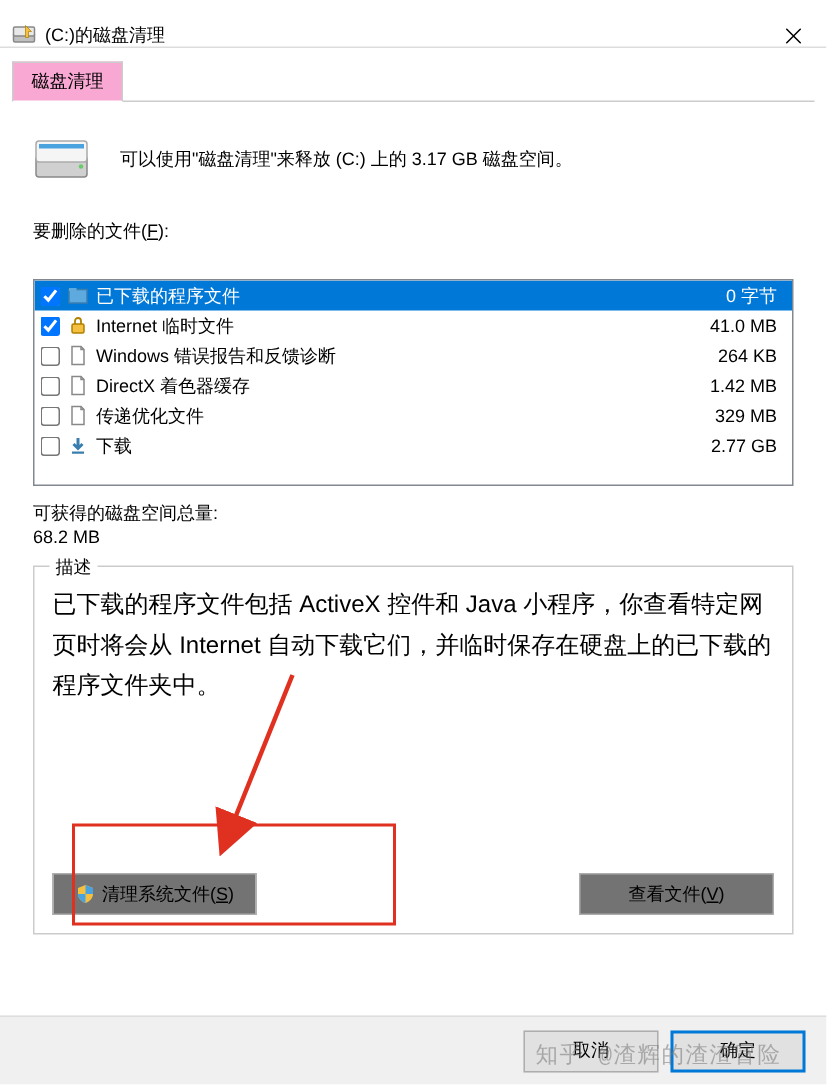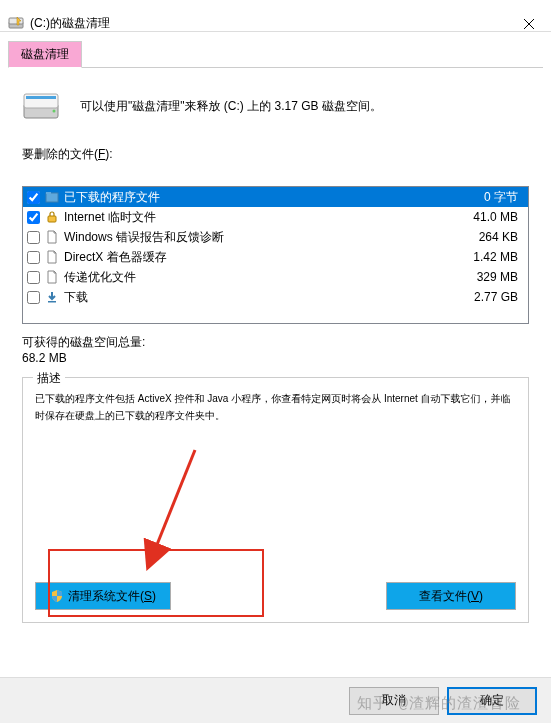--- a/index.html
+++ b/index.html
@@ -34,24 +34,24 @@
     .file-item.selected { background: #0078d7; color: #fff; }
     .file-item input[type="checkbox"] { margin-right: 4px; width: 13px; height: 13px; }
     .file-icon { width: 16px; height: 16px; margin-right: 4px; display: inline-flex; align-items: center; justify-content: center; }
     .file-name { flex: 1; }
     .file-size { padding-right: 6px; }
     
     .total-row { display: flex; justify-content: space-between; margin-top: 10px; margin-bottom: 12px; font-size: 12px; padding-right: 18px; flex-direction: column; }
     
     .desc-group { border: 1px solid #ccc; padding: 12px; position: relative; margin-top: 8px; height: 246px; }
     .desc-legend { position: absolute; top: -8px; left: 10px; background: #fff; padding: 0 4px; font-size: 12px; }
-    .desc-text { font-size: 10px; line-height: 1.7; }
+    .desc-text { font-size: 16px; line-height: 1.7; }
     
     .desc-buttons { position: absolute; bottom: 12px; left: 12px; right: 12px; display: flex; justify-content: space-between; }
-    .win-button { min-width: 130px; height: 28px; padding: 0 14px; border: 1px solid #adadad; background: #0ea5e9; font-size: 12px; cursor: pointer; font-family: inherit; display: inline-flex; align-items: center; justify-content: center; gap: 4px; }
+    .win-button { min-width: 130px; height: 28px; padding: 0 14px; border: 1px solid #adadad; background: #737373; font-size: 12px; cursor: pointer; font-family: inherit; display: inline-flex; align-items: center; justify-content: center; gap: 4px; }
     
     .highlight-box { border: 2.5px solid #e03020; position: absolute; pointer-events: none; }
     .hl1 { left: 48px; top: 549px; width: 216px; height: 68px; }
     
     .arrow { position: absolute; top: 445px; left: 140px; pointer-events: none; }
     
     .footer { position: absolute; bottom: 0; left: 0; right: 0; height: 46px; border-top: 1px solid #ddd; display: flex; align-items: center; justify-content: flex-end; padding-right: 14px; gap: 8px; background: #f0f0f0; }
     .footer .win-button { min-width: 90px; background: #e1e1e1; }
     .footer .win-button.default { border: 2px solid #0078d7; }
     

